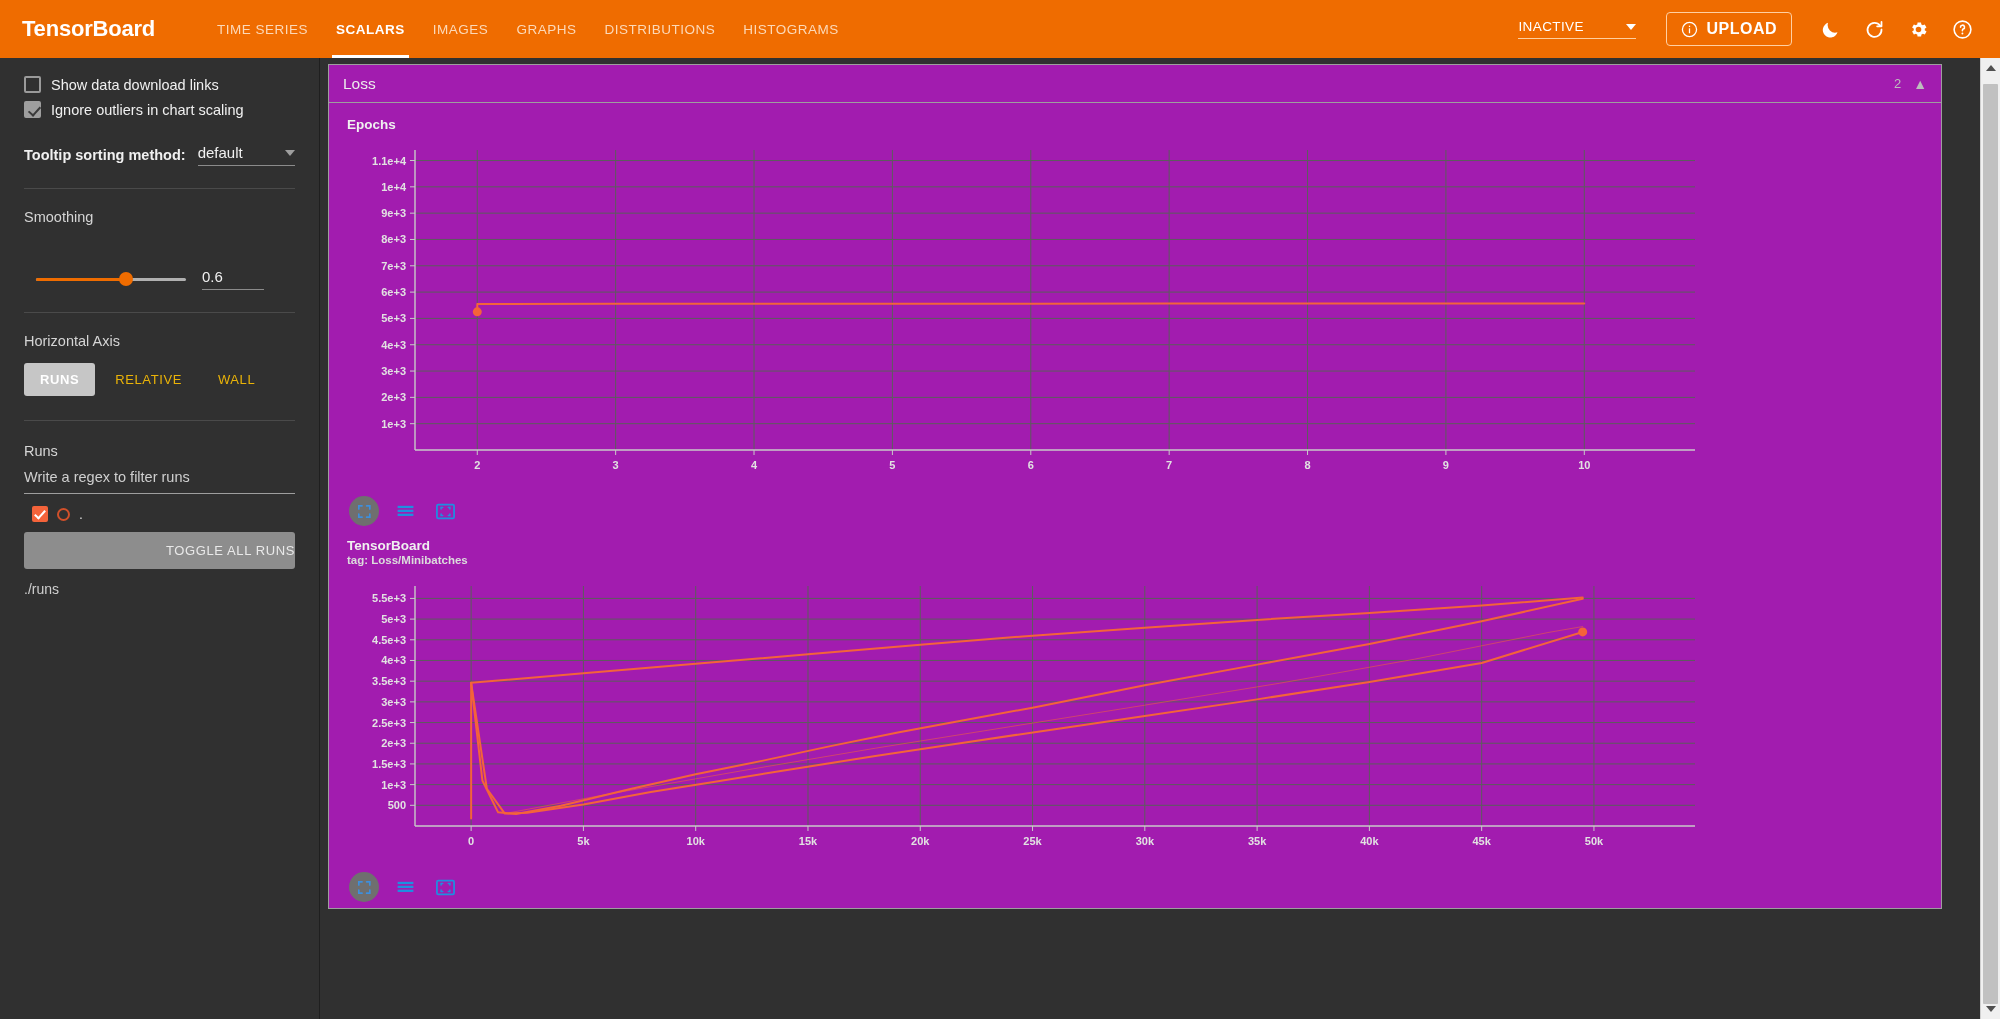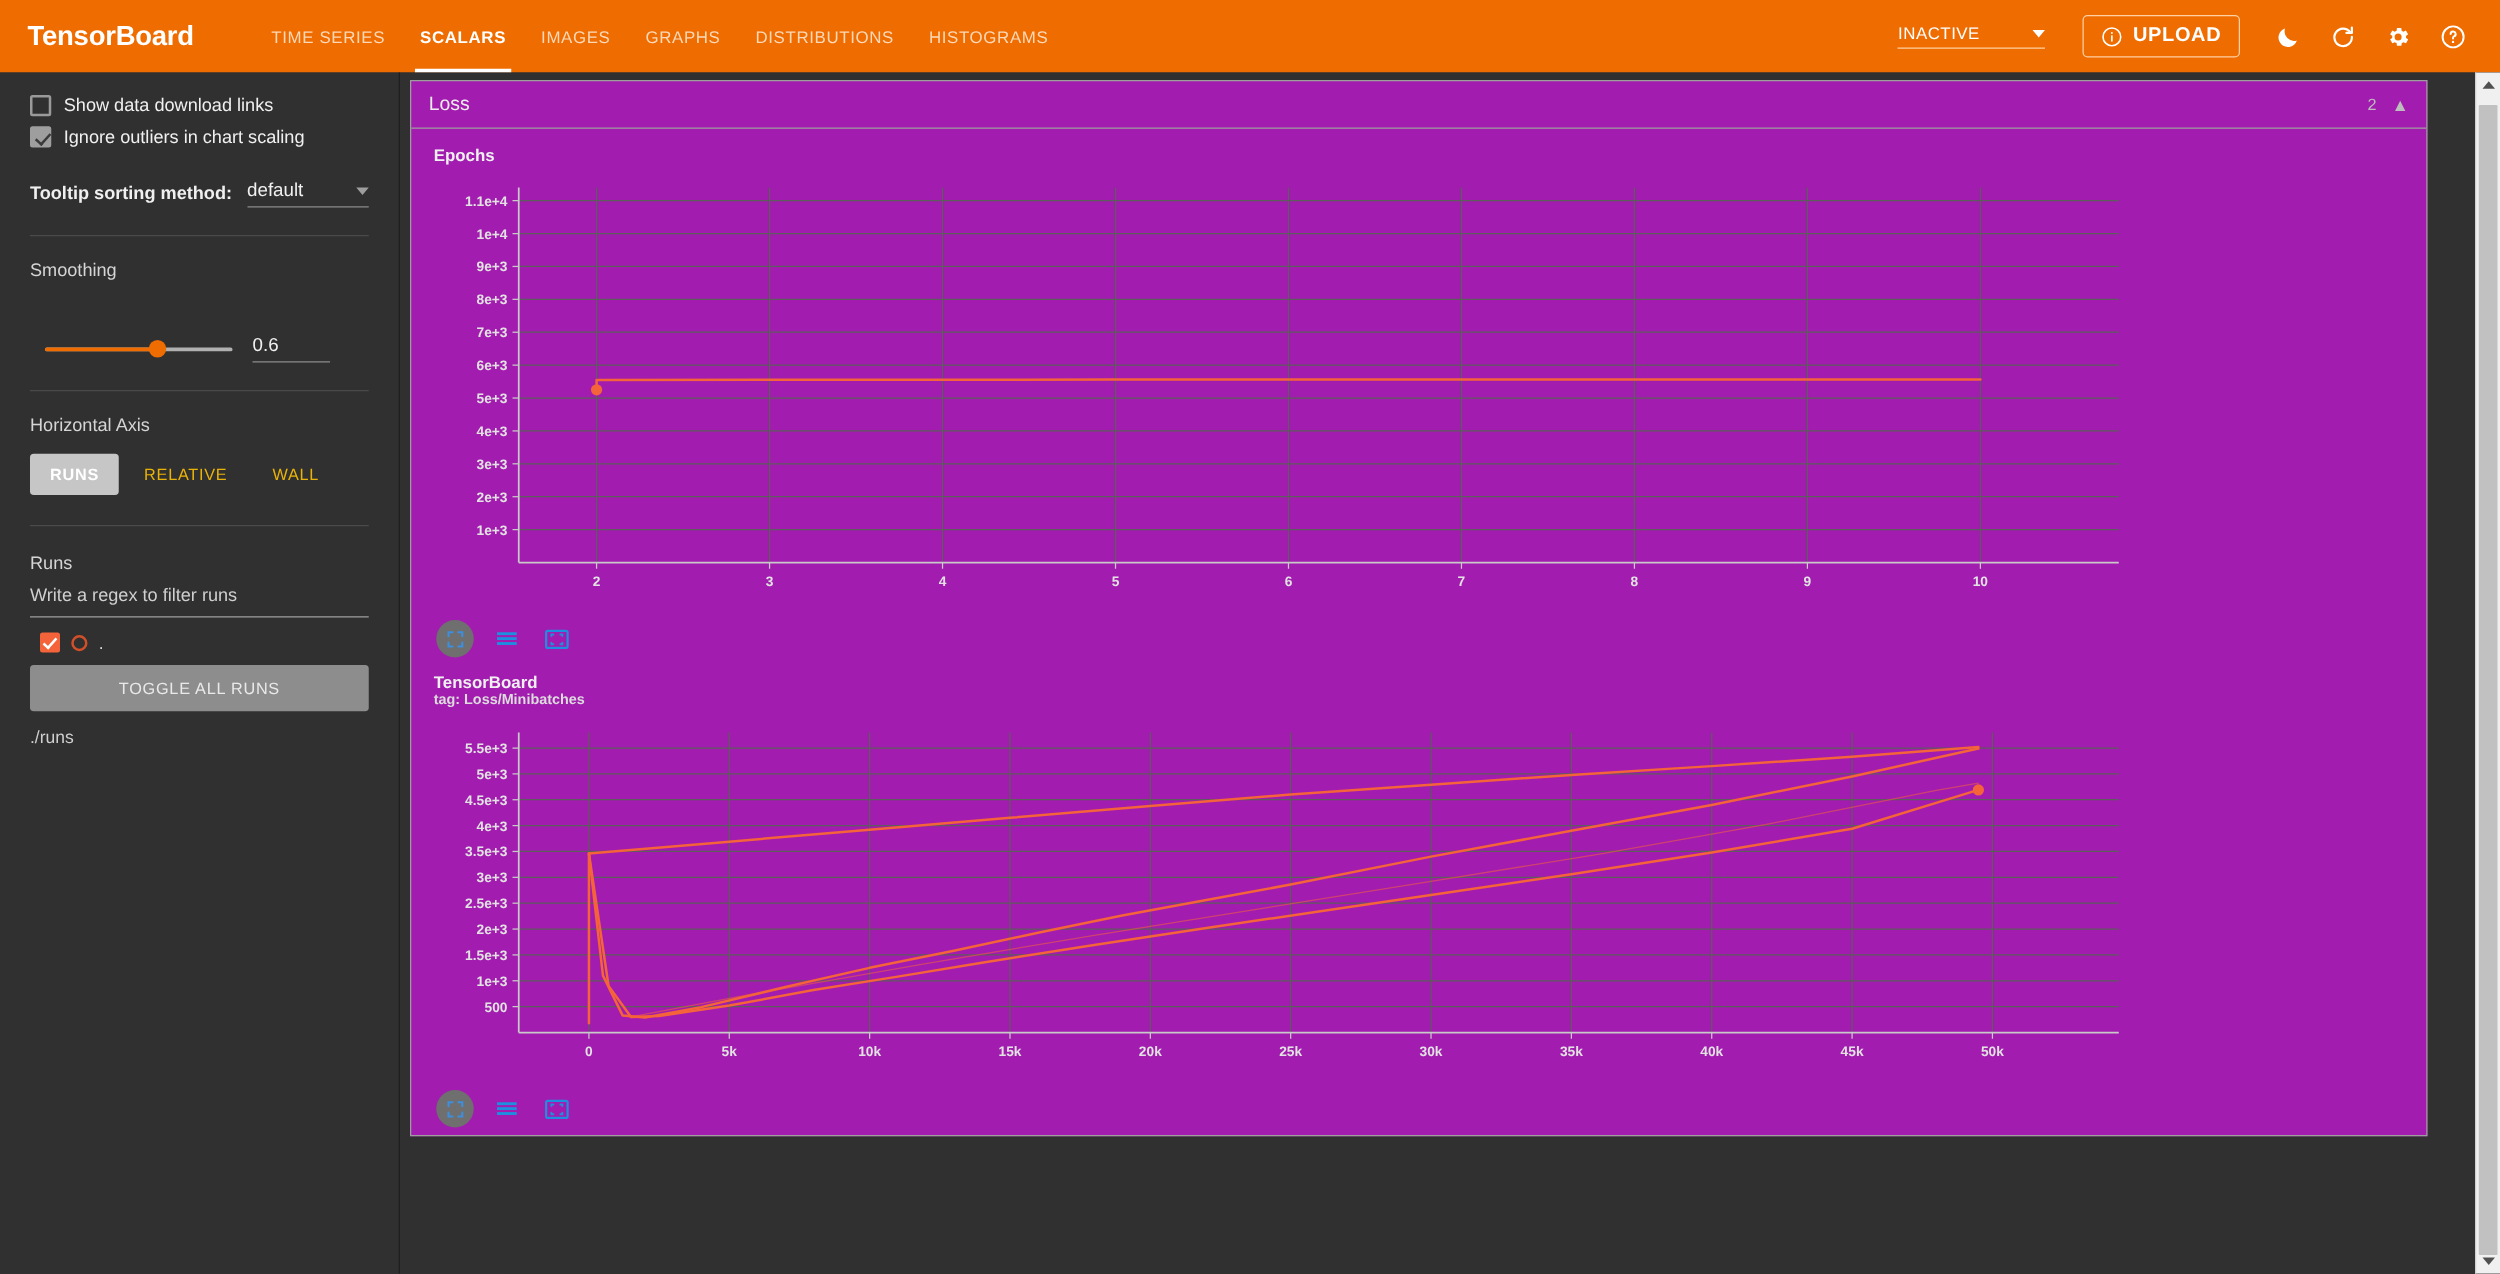--- a/index.html
+++ b/index.html
@@ -89,20 +89,21 @@
   .runrow{ display:flex; align-items:center; gap:9px; margin-top:12px; padding-left:8px;}
   .runchk{ width:16px;height:16px;border-radius:2px;background:#f4633a;position:relative;cursor:pointer;}
   .runchk::after{ content:""; position:absolute; left:5px; top:2px; width:4px;height:9px;
     border:solid #fff; border-width:0 2.2px 2.2px 0; transform:rotate(42deg);}
   .runcircle{ width:13px;height:13px;border-radius:50%;border:2px solid #d1502a;}
   .runtext{ font-size:14px;color:#d8d8d8; }
   .togglebtn{
     display:block; width:100%; margin-top:10px; background:#8d8d8d; border:none; border-radius:3px;
     color:#e9e9e9; font-size:13px; letter-spacing:.6px; padding:11px 0; cursor:pointer;
     font-family:"Liberation Sans", sans-serif;
+    text-align:right;
   }
   .runspath{ font-size:14px; color:#cfcfcf; margin-top:12px; }
 
   
   .main{ flex:1; min-width:0; background:#303030; padding:6px 8px 0 6px; position:relative; overflow:hidden;}
   .card{
     border:1px solid #9e9e9e; background:#a21caf; margin-left:2px;
     width:1614px;
   }
   .cardhead{

